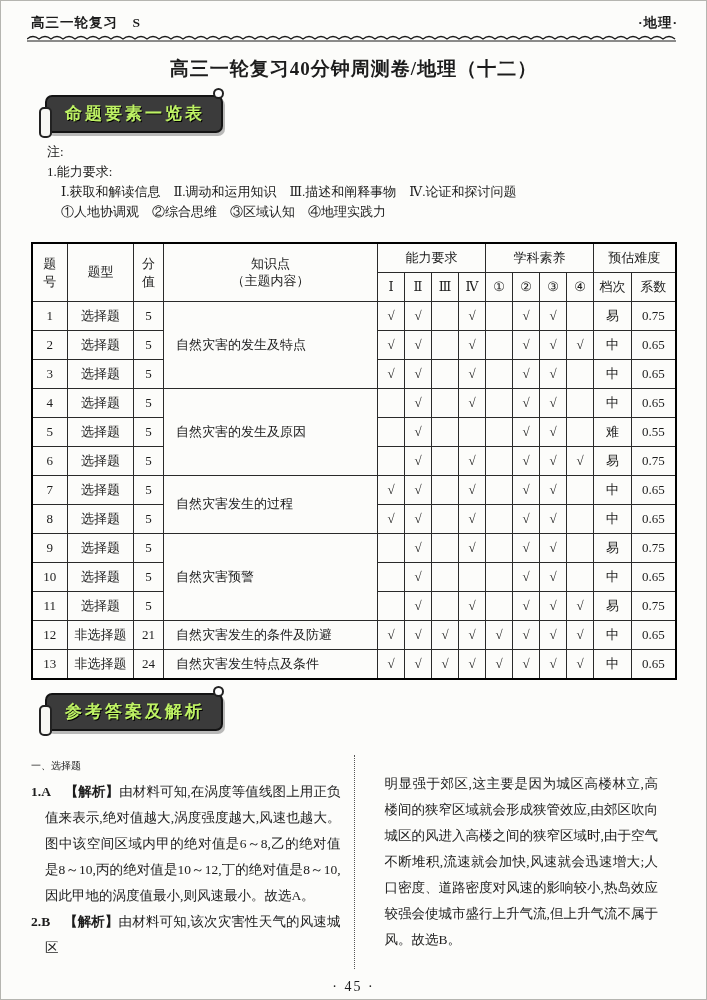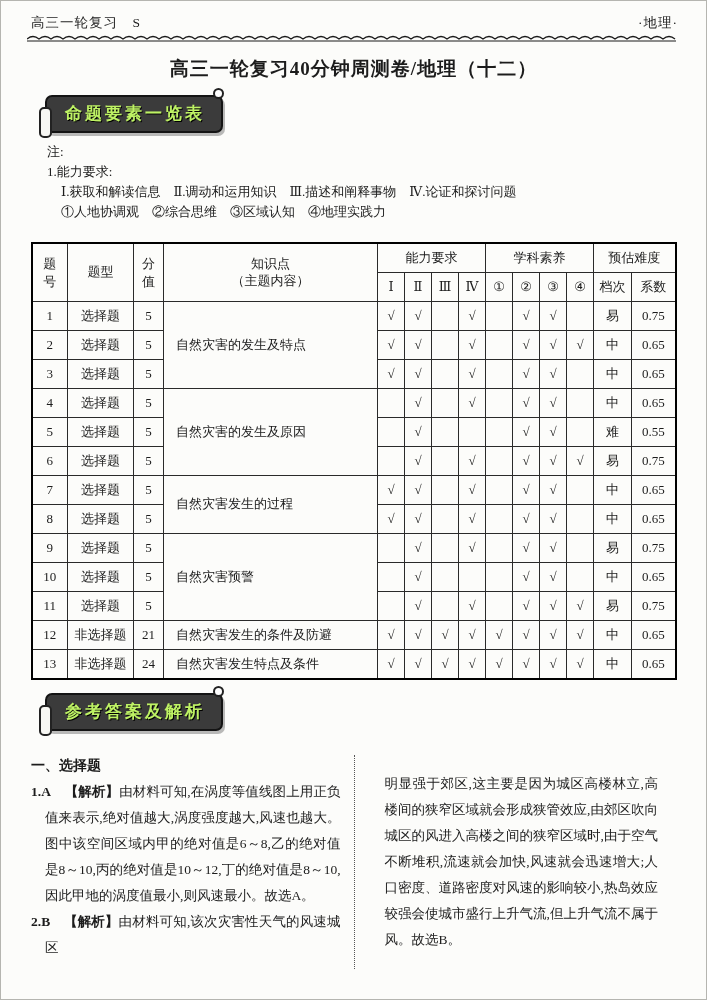--- a/index.html
+++ b/index.html
@@ -10,21 +10,21 @@
     background:#fcfcfa;
     border:1px solid #b5b5b0;
     font-family:"Liberation Serif","DejaVu Serif",serif;
     color:#1c1c1c;
     overflow:hidden;
   }
   
   .page-header{
     display:flex;justify-content:space-between;align-items:flex-end;
     padding:13px 28px 0 30px;
-    font-size:13.5px;font-weight:normal;letter-spacing:1px;
+    font-size:13.5px;font-weight:bold;letter-spacing:1px;
   }
   .header-rule{display:block;margin:1px 26px 0 26px;}
   
   .doc-title{
     margin:13px 0 0 0;text-align:center;
     font-size:19px;font-weight:bold;letter-spacing:1px;
   }
   
   .banner{
     position:relative;display:inline-block;
@@ -62,21 +62,21 @@
     padding:1px 2px;height:26px;line-height:1.25;
     overflow:hidden;
   }
   table.spec td.knowledge{text-align:left;padding-left:12px;}
   .vert{width:1em;margin:0 auto;word-break:break-all;line-height:1.35;}
   
   .answers-wrap{position:relative;margin:22px 30px 0 30px;}
   .col-divider{position:absolute;left:50%;top:2px;bottom:2px;border-left:1px dotted #555;}
   .answers{display:flex;gap:26px;}
   .ans-col{width:calc(50% - 13px);font-size:13.5px;line-height:26px;text-align:justify;}
-  .ans-heading{margin:0;font-size:14px;font-weight:bold;}
+  .ans-heading{margin:0;font-size:10px;font-weight:normal;}
   .ans-item{margin:0;padding-left:14px;text-indent:-14px;}
   .ans-cont{margin:18px;}
   
   .page-footer{margin-top:8px;text-align:center;font-size:14px;letter-spacing:2px;}
 </style>
 </head>
 <body>
 
 <div class="page">
 
@@ -376,14 +376,15 @@
             <p class="ans-item"><b>1.A</b>　<b>【解析】</b><span>由材料可知,在涡度等值线图上用正负值来表示,绝对值越大,涡度强度越大,风速也越大。图中该空间区域内甲的绝对值是6～8,乙的绝对值是8～10,丙的绝对值是10～12,丁的绝对值是8～10,因此甲地的涡度值最小,则风速最小。故选A。</span></p>
             <p class="ans-item"><b>2.B</b>　<b>【解析】</b><span>由材料可知,该次灾害性天气的风速城区</span></p>
           </div>
       </div>
       <div class="ans-col">
         <p class="ans-cont">明显强于郊区,这主要是因为城区高楼林立,高楼间的狭窄区域就会形成狭管效应,由郊区吹向城区的风进入高楼之间的狭窄区域时,由于空气不断堆积,流速就会加快,风速就会迅速增大;人口密度、道路密度对风速的影响较小,热岛效应较强会使城市盛行上升气流,但上升气流不属于风。故选B。</p>
       </div>
     </div>
   </div>
 
+  <div class="page-footer">· 45 ·</div>
 
 </div>
 
 </body></html>

